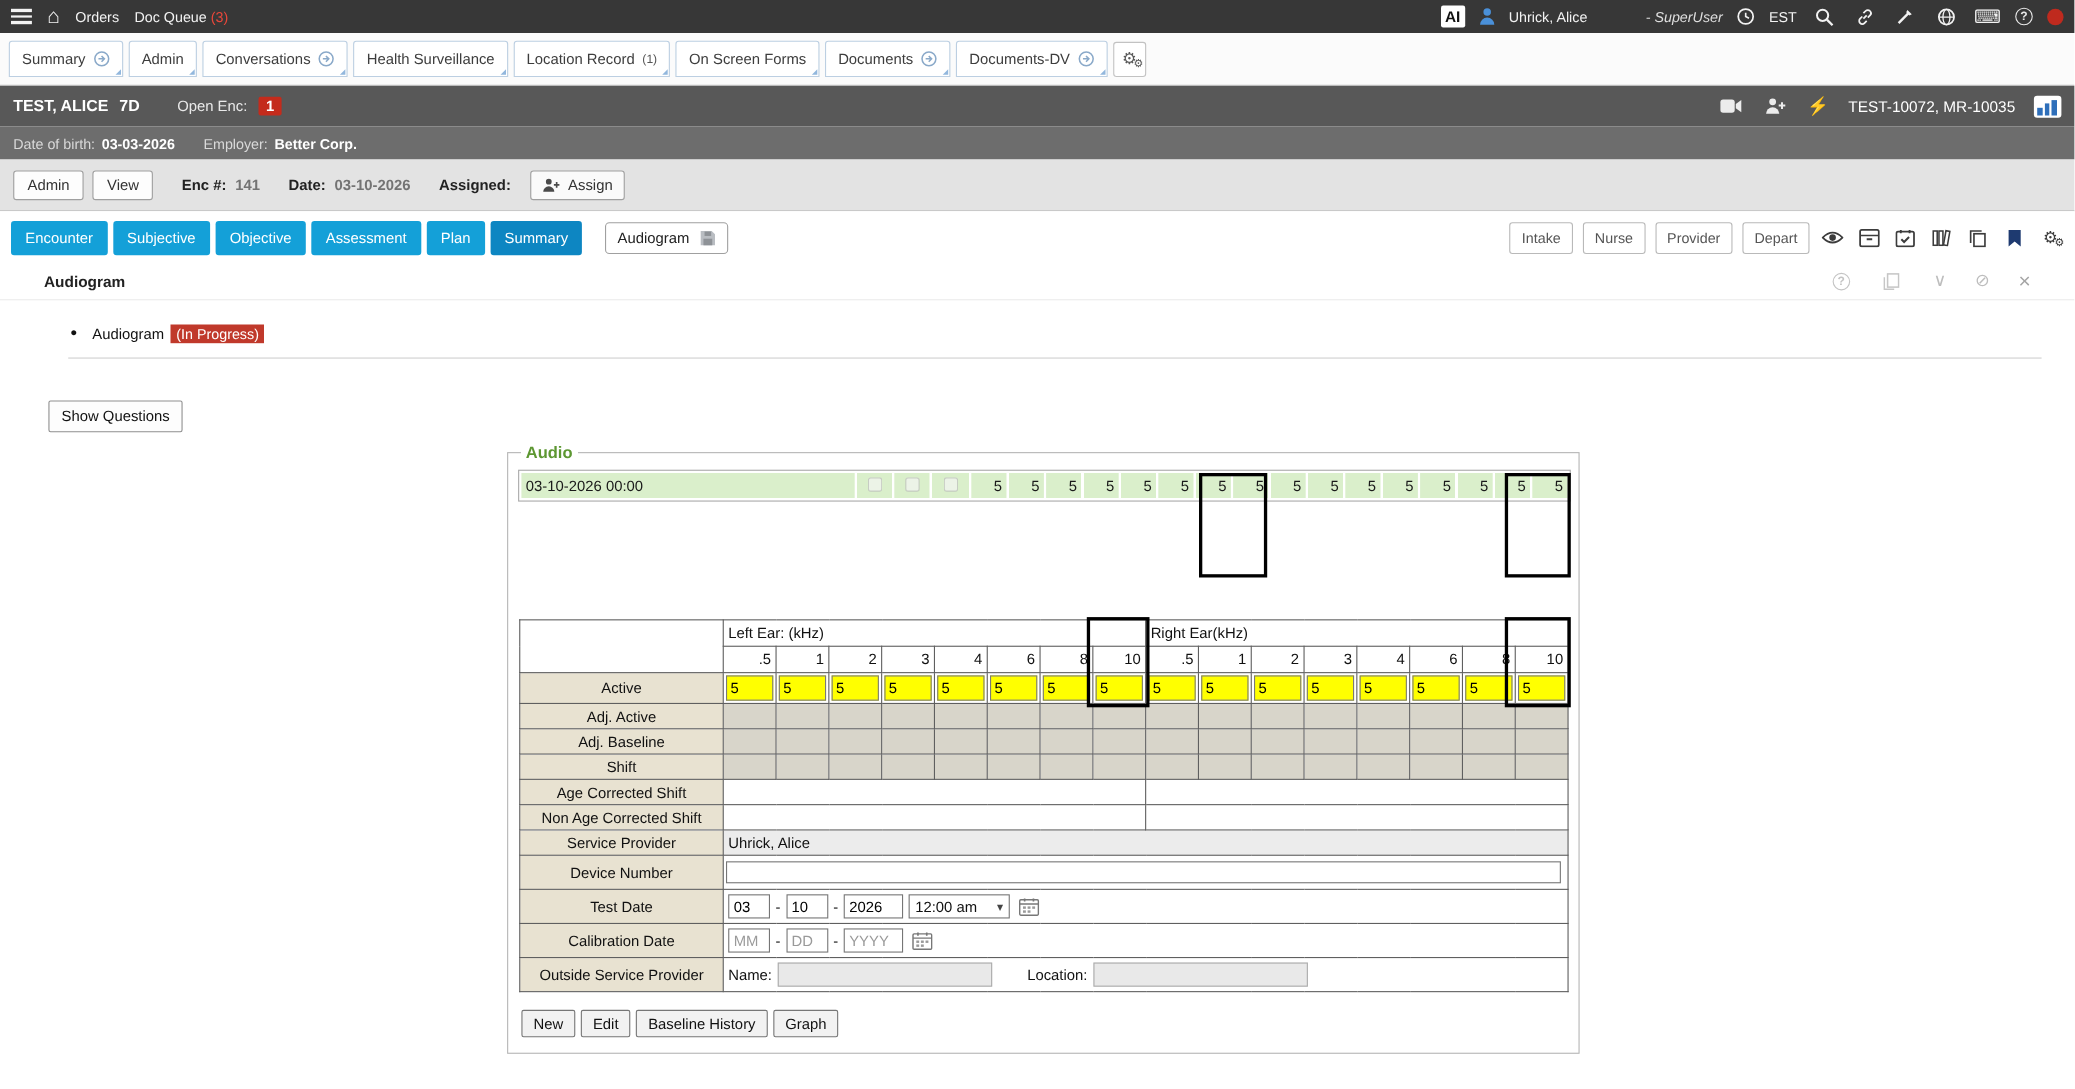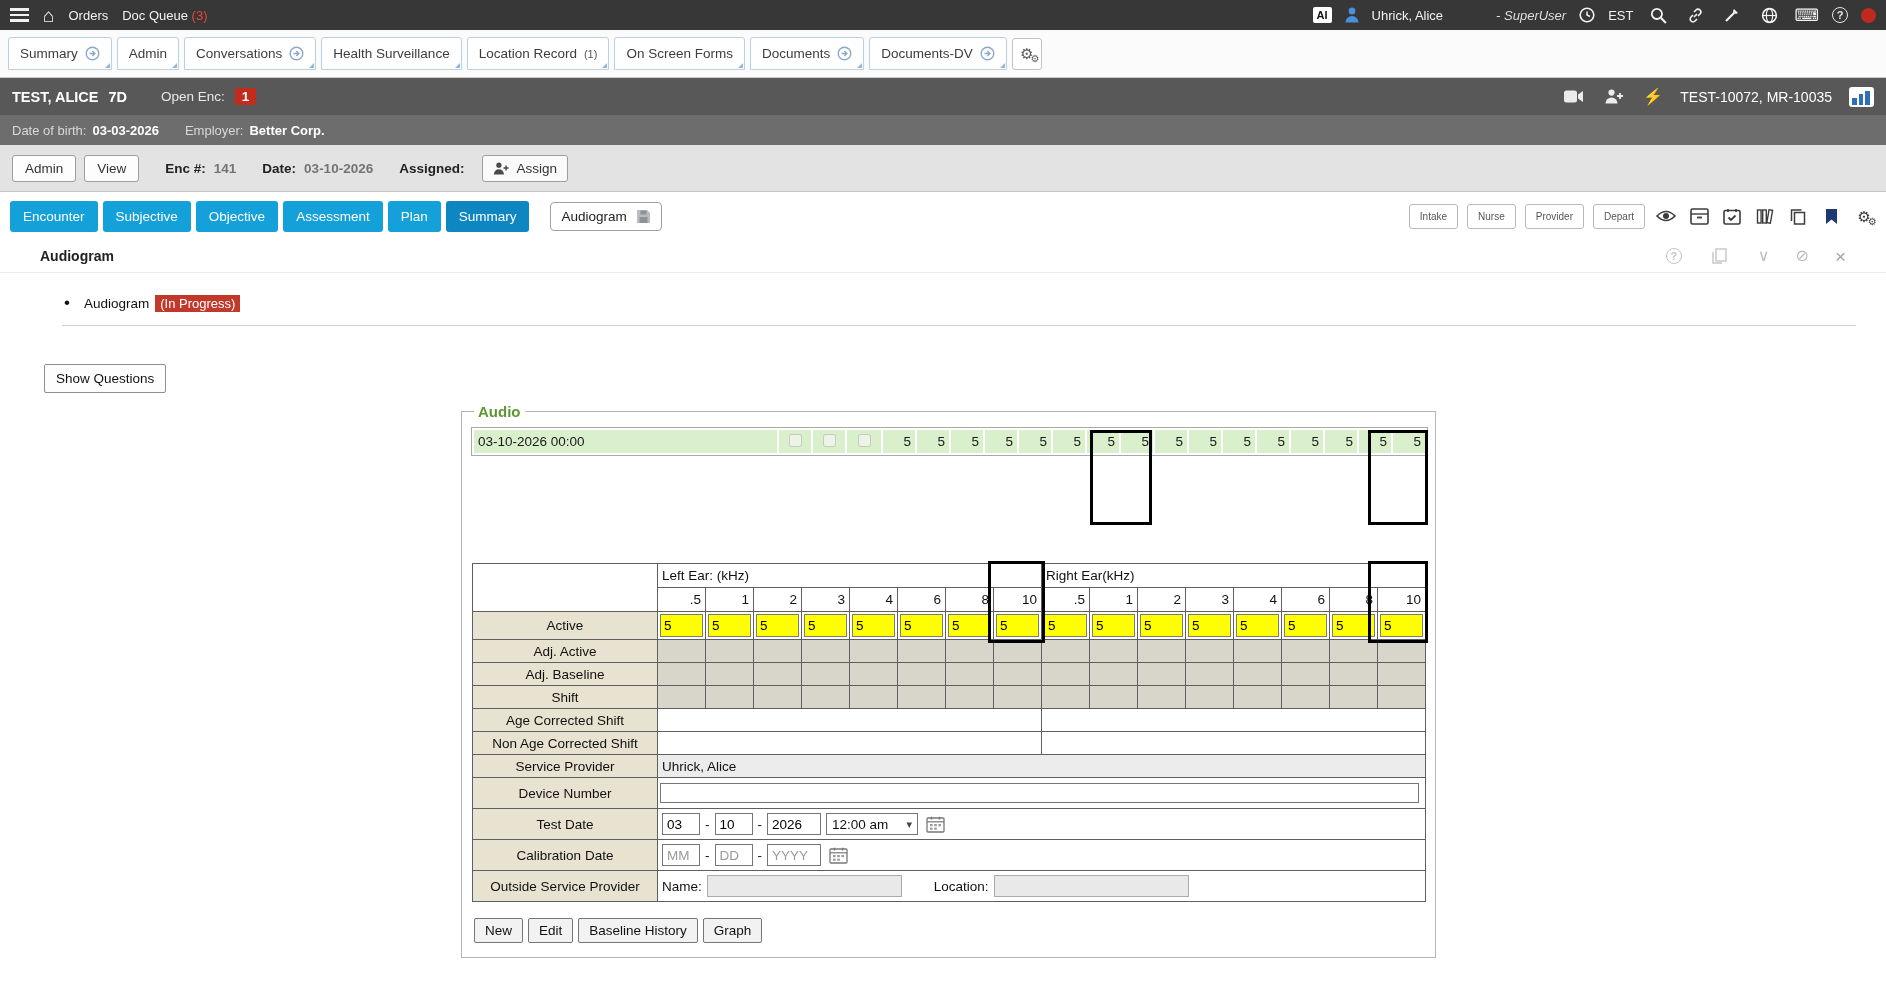--- a/index.html
+++ b/index.html
@@ -9,21 +9,21 @@
 
   
   .topbar { height:30px; background:#373737; color:#f2f2f2; display:flex; align-items:center;
     padding:0 10px; font-size:13px; gap:14px; }
   .hamburger { width:19px; display:flex; flex-direction:column; gap:3px; cursor:pointer; }
   .hamburger i { height:2.5px; background:#f2f2f2; display:block; }
   .tb-home { font-size:19px; line-height:1; cursor:pointer; }
   .tb-link { color:#f2f2f2; cursor:pointer; }
   .tb-right { margin-left:auto; display:flex; align-items:center; gap:13px; }
   .red-txt { color:#e8473a; }
-  .ai-badge { background:#fff; color:#111; font-weight:bold; font-size:11px; padding:2px 4px; border-radius:2px; }
+  .ai-badge { background:#fff; color:#111; font-weight:bold; font-size:14px; padding:2px 4px; border-radius:2px; }
   .tb-role { font-style:italic; color:#dedede;margin-left:40px; }
   .help-circle { width:16px; height:16px; border:1.5px solid #e8e8e8; border-radius:50%;
     display:flex; align-items:center; justify-content:center; font-size:11px; font-weight:bold; color:#e8e8e8; }
   .red-dot { width:15px; height:15px; border-radius:50%; background:#bf2a1e; }
   .glyph-kb { font-size:17px; }
 
   
   .tabbar { height:48px; background:#fbfbfb; border-bottom:1px solid #cacaca; display:flex;
     align-items:center; padding:0 8px; gap:5px; }
   .tab { position:relative; display:flex; align-items:center; gap:7px; background:#fff;
@@ -70,21 +70,21 @@
 
   
   .navrow { height:48px; background:#fff; display:flex; align-items:center; padding:0 10px; }
   .soap { background:#14a0d8; border:none; color:#fff; font-size:13.5px; padding:8px 13px;
     border-radius:3px; margin-right:5px; cursor:pointer; font-family:inherit; }
   .soap.active { background:#0d86c2; }
   .doc-tab { margin-left:16px; border:1px solid #a0a0a0; border-radius:4px; background:#fff;
     padding:6px 10px; display:flex; align-items:center; gap:9px; font-size:13.5px; color:#222; cursor:pointer; }
   .nav-right { margin-left:auto; display:flex; align-items:center; gap:9px; }
   .nbtn { background:#fff; border:1px solid #b9b9b9; border-radius:3px; padding:6px 10px;
-    font-size:10px; color:#555; cursor:pointer; font-family:inherit; }
+    font-size:13px; color:#555; cursor:pointer; font-family:inherit; }
   .icobtn { display:flex; align-items:center; justify-content:center; width:24px; height:24px; cursor:pointer; }
   .icobtn.dark { color:#3c3c3c; }
 
   
   .sechdr { height:33px; display:flex; align-items:center; padding:0 40px;
     border-bottom:1px solid #ececec; }
   .sechdr .title { font-size:14px; font-weight:bold; color:#222; }
   .sec-icons { margin-left:auto; display:flex; align-items:center; gap:26px; }
   .sec-icons .g { color:#bdbdbd; font-size:16px; line-height:1; cursor:pointer; }
   .sec-icons .close-g { color:#a5a5a5; font-size:19px; }

